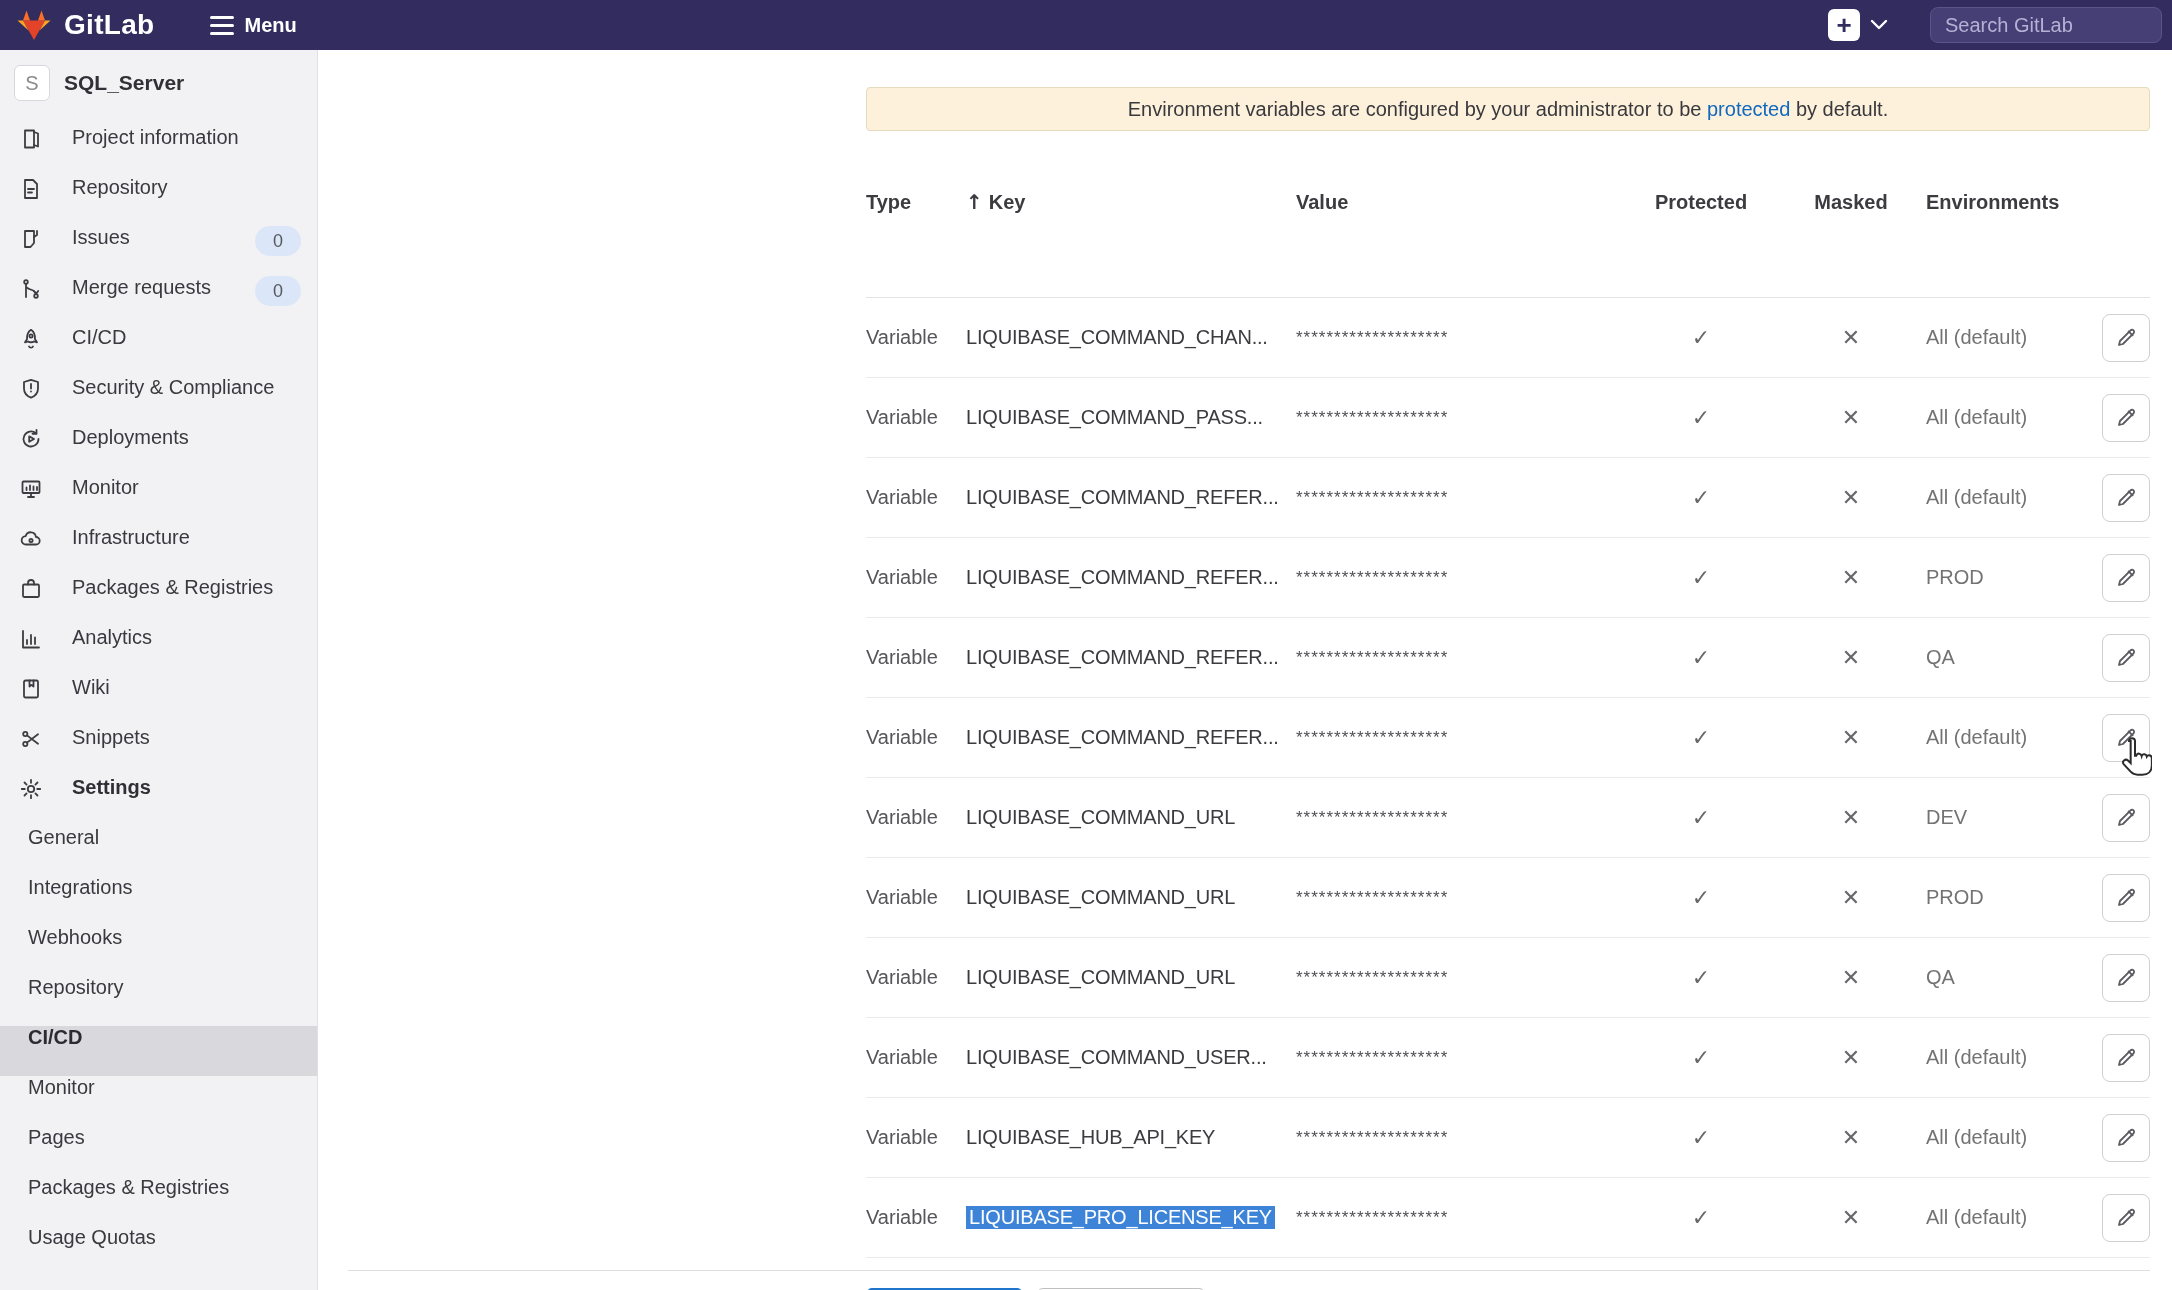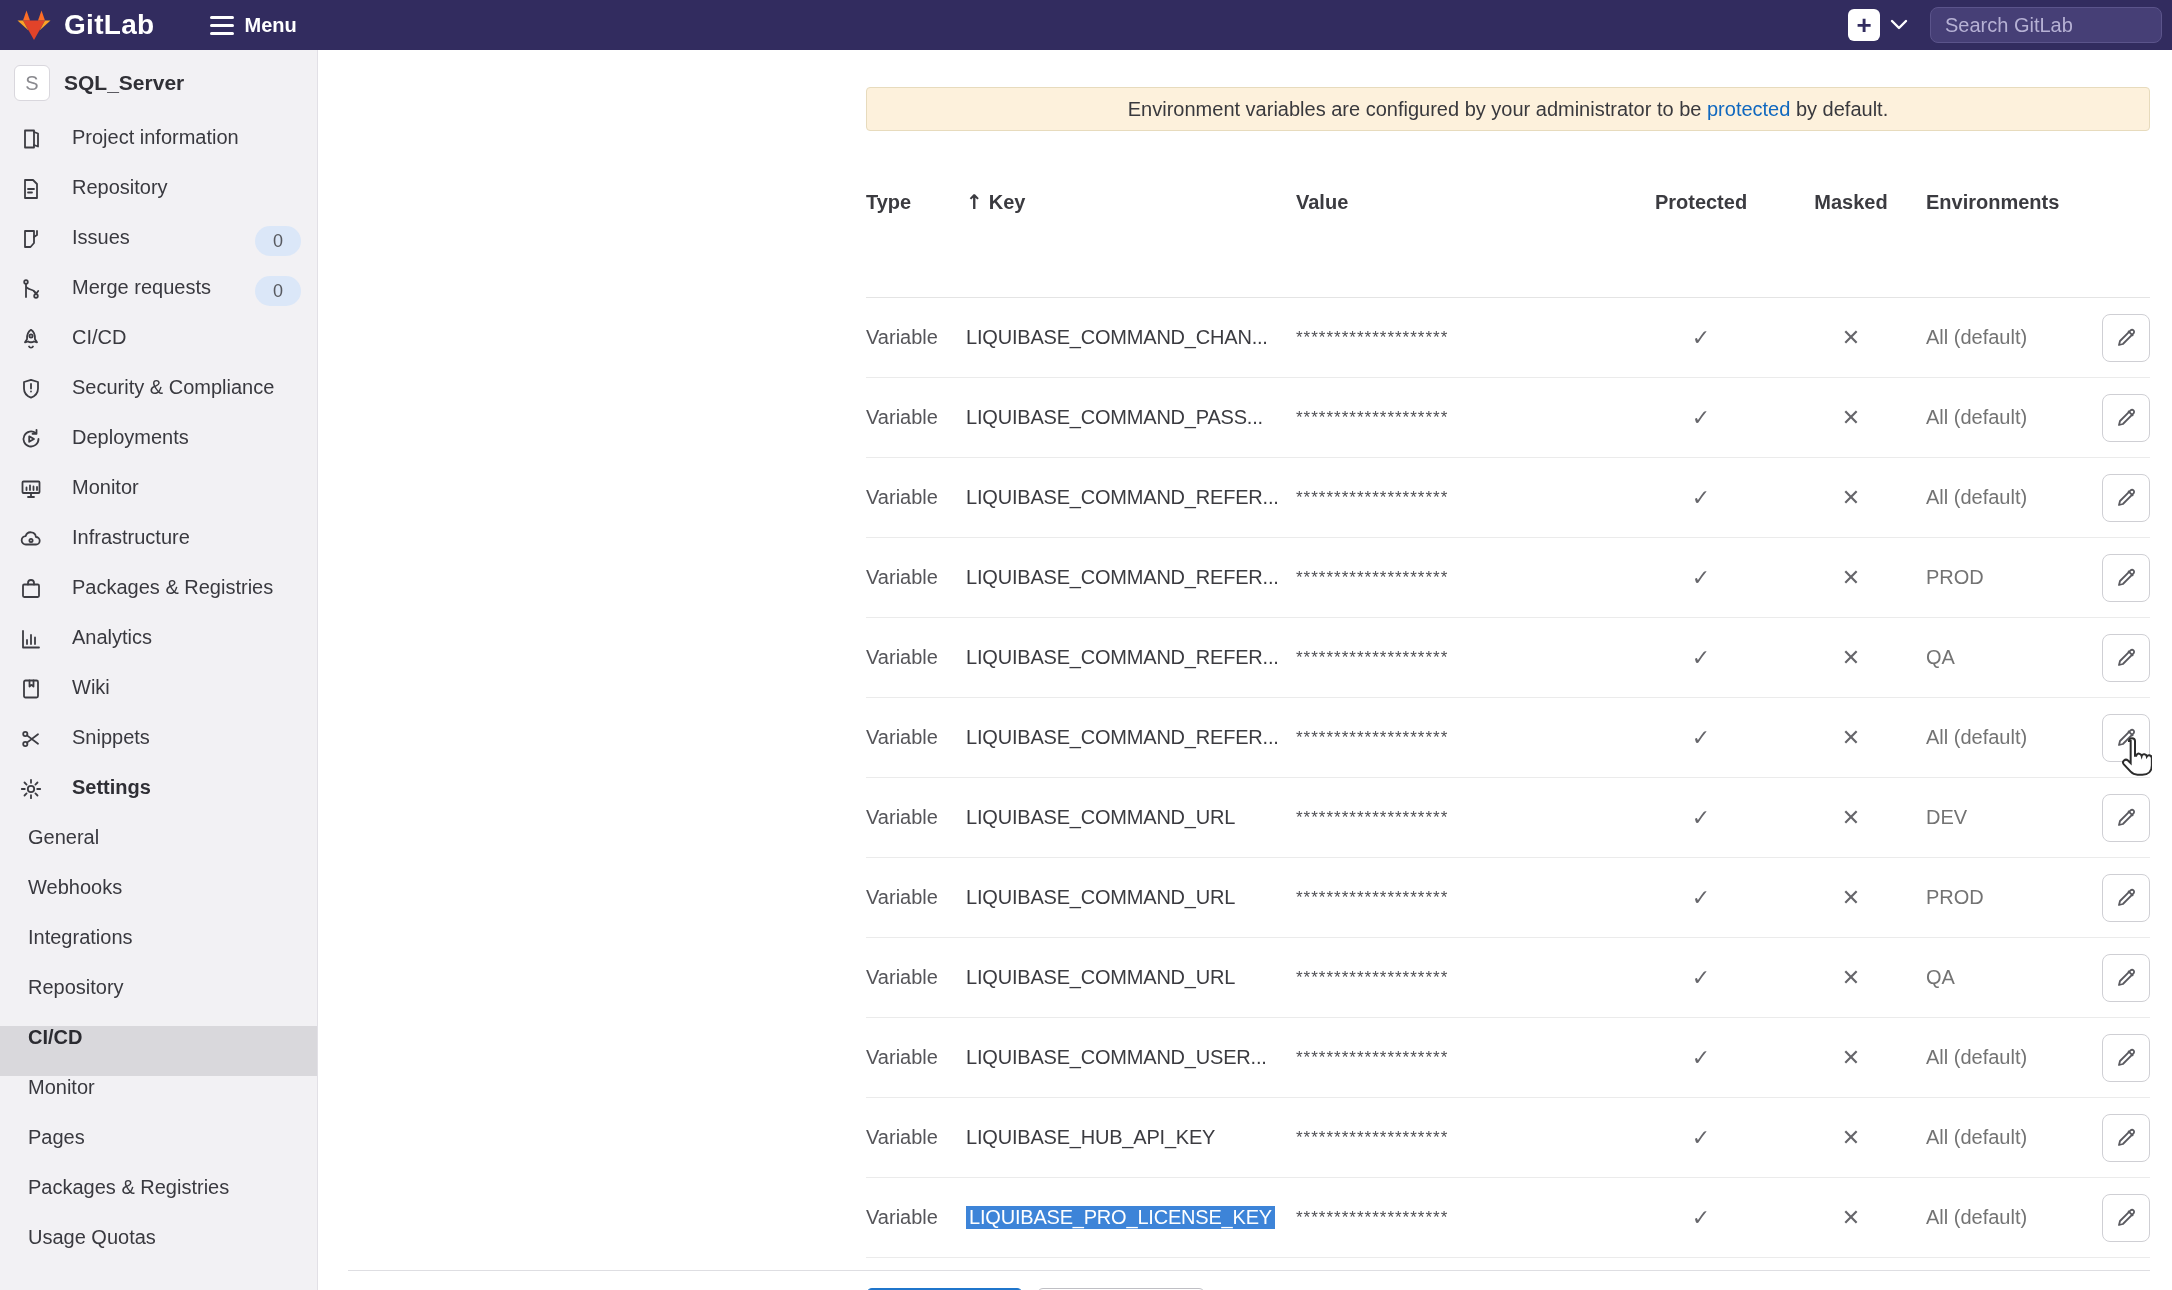--- a/index.html
+++ b/index.html
@@ -33,21 +33,21 @@
   .hamburger span{display:block;width:24px;height:3px;background:#fff;border-radius:2px;}
   .menu-label{color:#fff;font-size:20px;font-weight:700;}
   .navbar-spacer{flex:1;}
   .plus-box{width:32px;height:32px;background:#fff;border-radius:6px;display:flex;
             align-items:center;justify-content:center;color:var(--navbar-bg);
             font-size:26px;font-weight:700;line-height:1;cursor:pointer;}
   .nav-chevron{margin:0 22px 0 10px;cursor:pointer;display:flex;align-items:center;}
   .search-box{width:232px;height:36px;background:var(--navbar-search-bg);
               border:1px solid #5b548b;border-radius:8px;color:#fde047;
               font-size:20px;padding:0 14px;outline:none;
-              font-family:"Liberation Sans",sans-serif;}
+              font-family:"Liberation Sans",sans-serif;margin-left:20px;}
   .search-box::placeholder{color:#b6b1d4;opacity:1;}
 
   
   .page{display:flex;height:1240px;}
   .sidebar{width:318px;background:var(--sidebar-bg);border-right:1px solid var(--sidebar-border);
            flex-shrink:0;overflow:hidden;}
   .main{flex:1;position:relative;background:#fff;}
 
   
   .project-header{display:flex;align-items:center;gap:14px;padding:14px 14px 10px 14px;height:62px;}
@@ -278,24 +278,24 @@
               <circle cx="12" cy="12" r="3.2"></circle>
               <path d="M12 2.8v3M12 18.2v3M2.8 12h3M18.2 12h3M5.5 5.5l2.1 2.1M16.4 16.4l2.1 2.1M18.5 5.5l-2.1 2.1M7.6 16.4l-2.1 2.1"></path>
             </svg>
           </span>
           <span class="nav-label">Settings</span>
         </div>
         <div class="nav-item sub">
           <span class="nav-label">General</span>
         </div>
         <div class="nav-item sub">
+          <span class="nav-label">Integrations</span>
+        </div>
+        <div class="nav-item sub">
           <span class="nav-label">Webhooks</span>
-        </div>
-        <div class="nav-item sub">
-          <span class="nav-label">Integrations</span>
         </div>
         <div class="nav-item sub">
           <span class="nav-label">Repository</span>
         </div>
         <div class="nav-item sub active">
           <span class="nav-label">CI/CD</span>
         </div>
         <div class="nav-item sub">
           <span class="nav-label">Monitor</span>
         </div>

